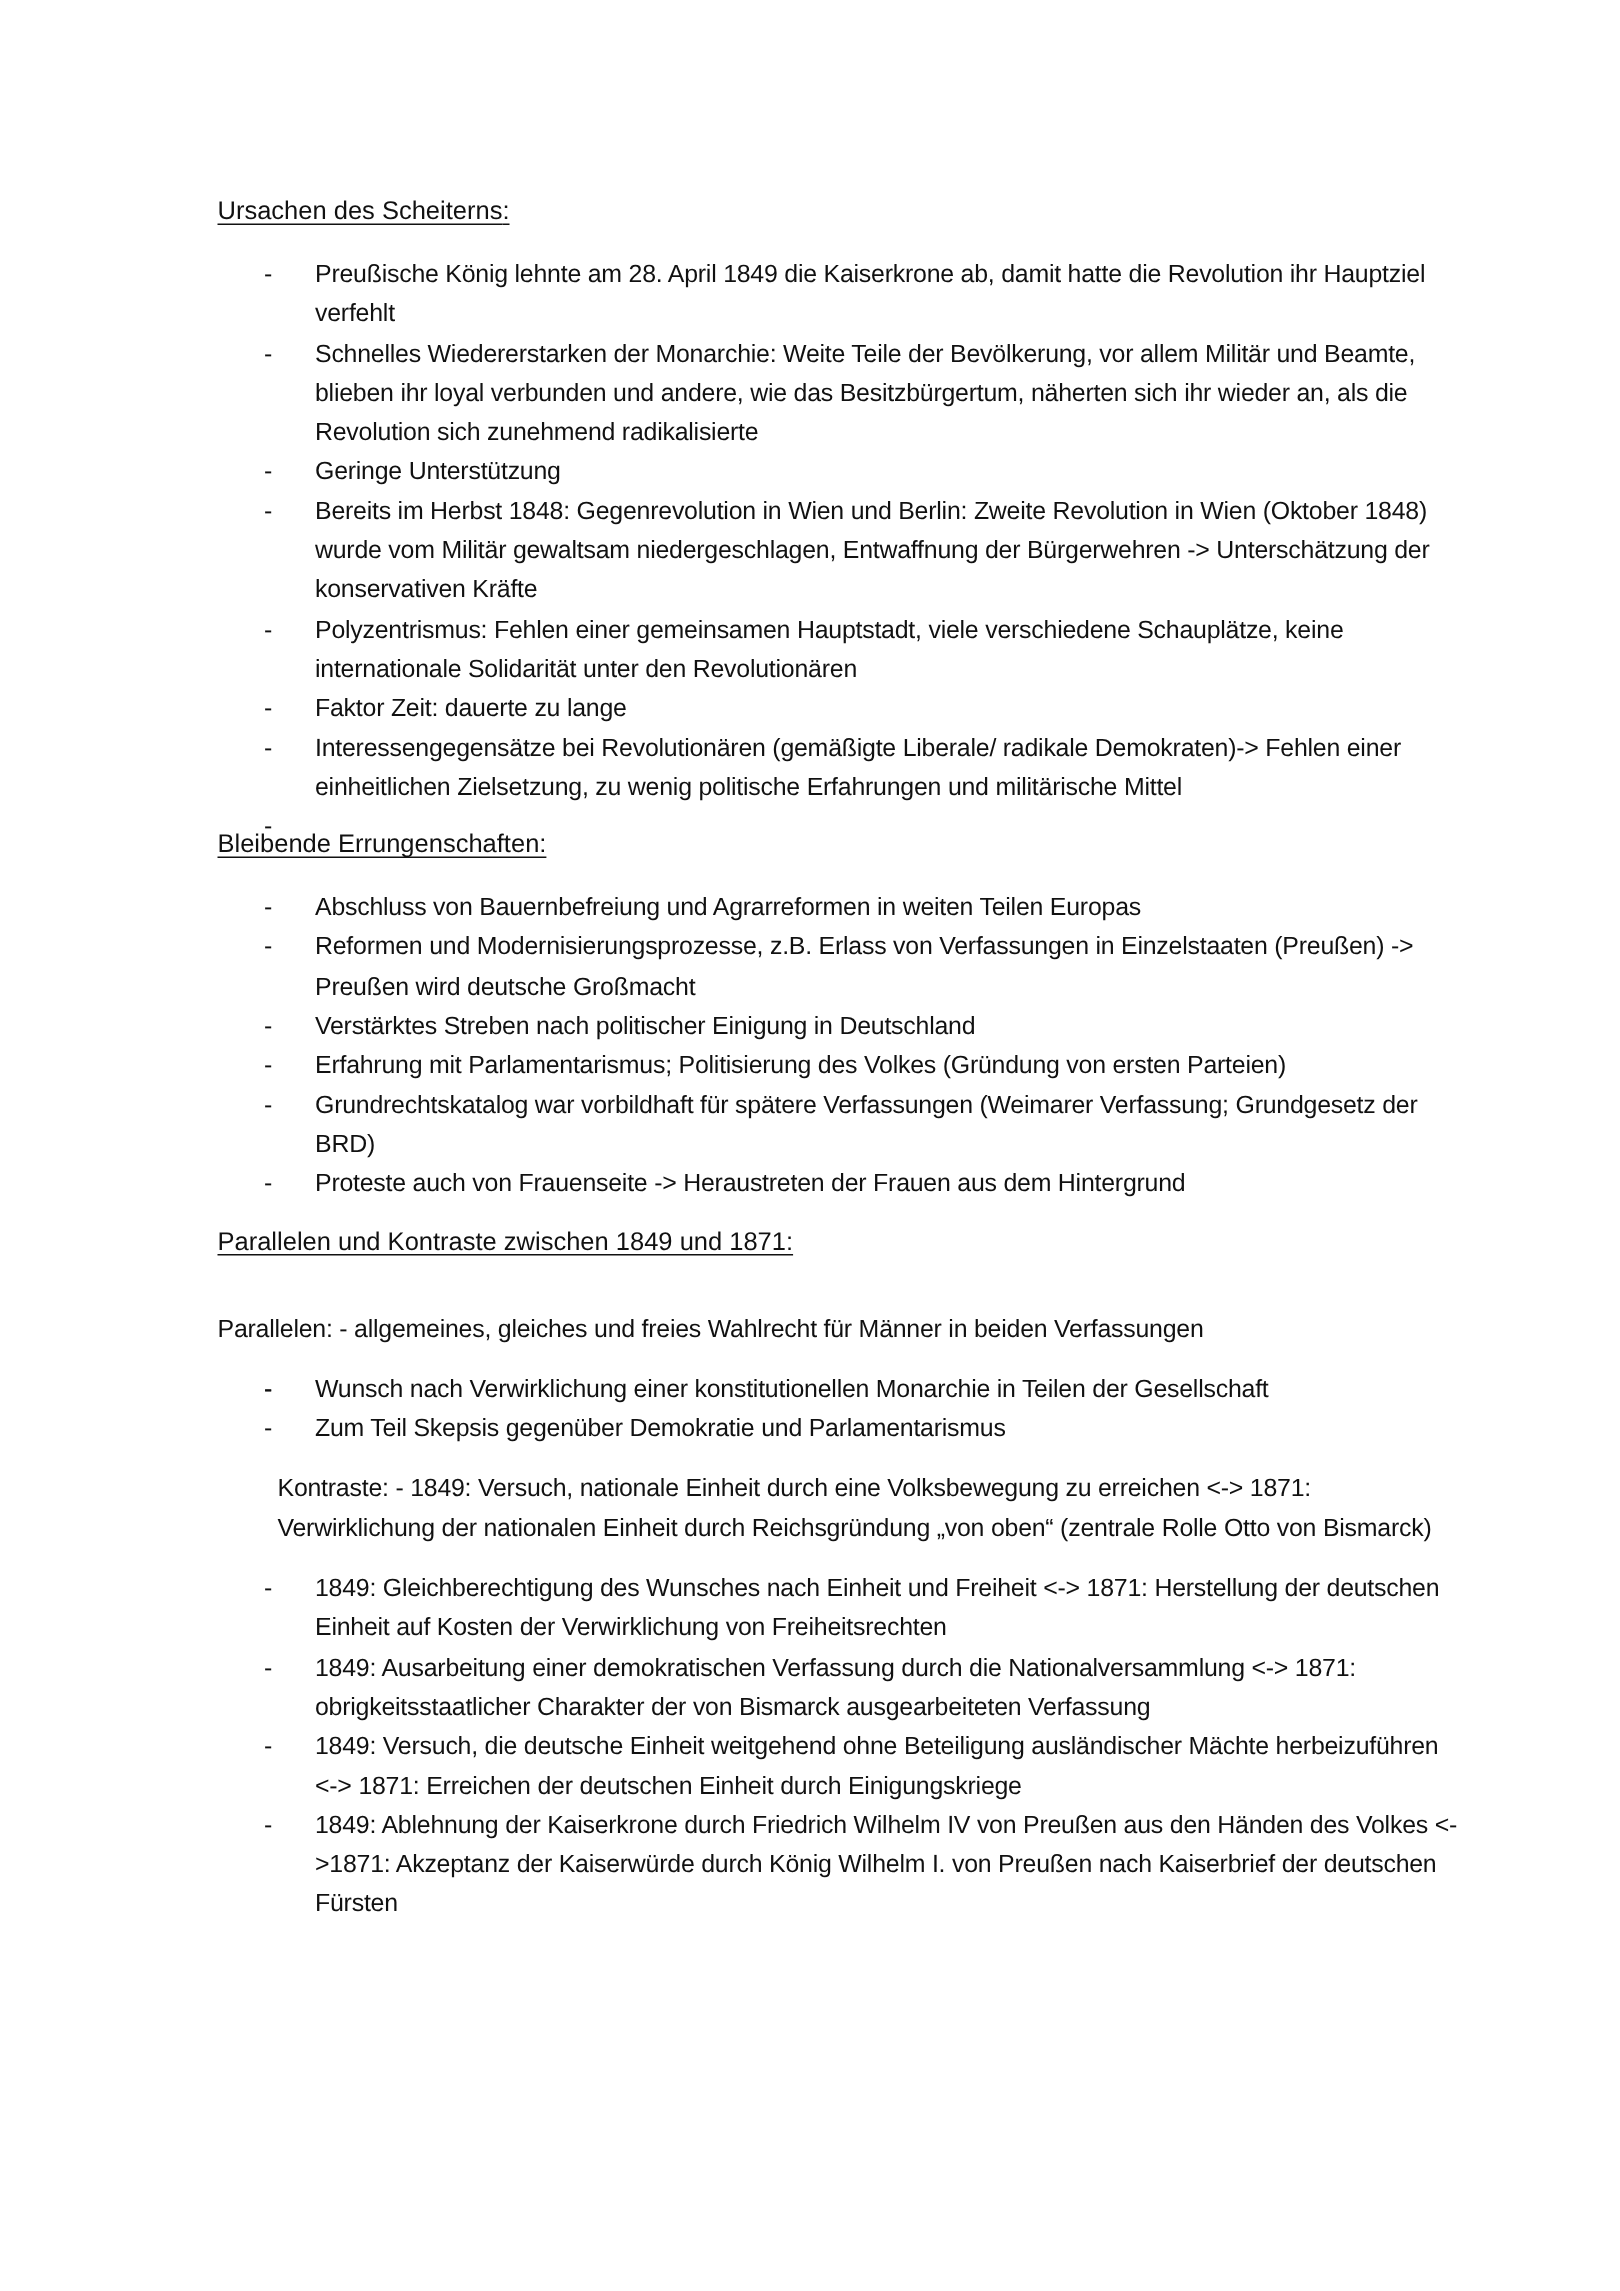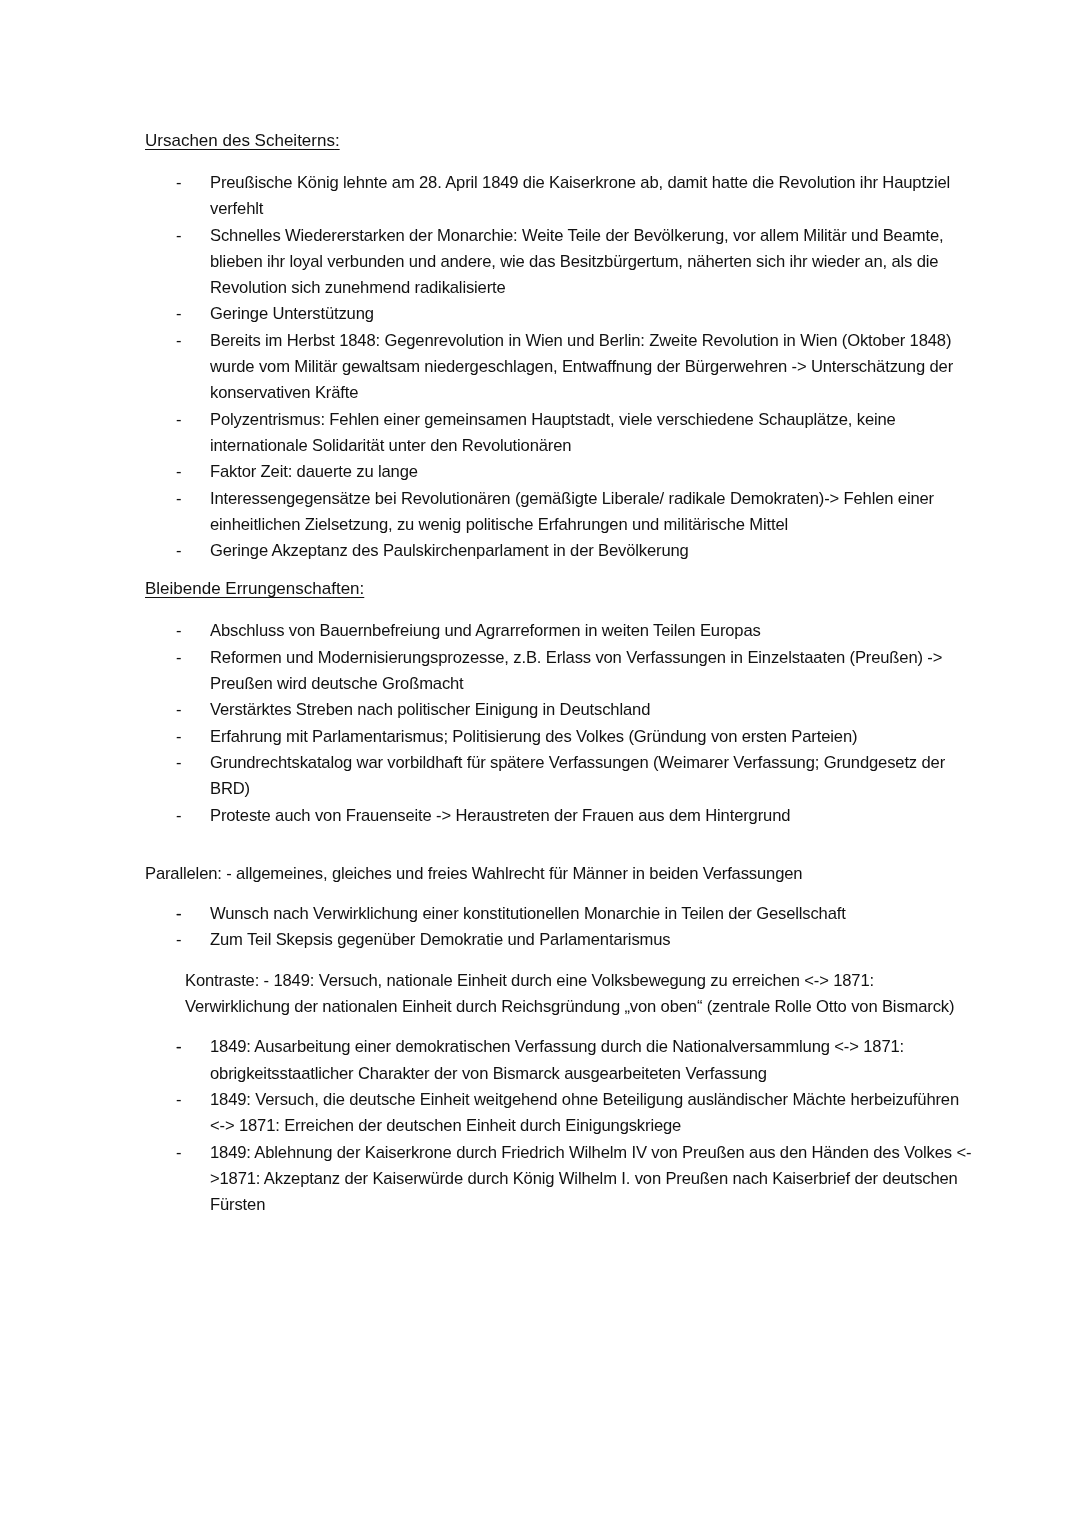--- a/index.html
+++ b/index.html
@@ -38,45 +38,46 @@
   <p class="heading" id="h1"><span>Ursachen des Scheiterns</span><span class="colon" style="text-decoration:none">:</span></p>
 
   <ul class="list" id="l1">
     <li><span class="dash">-</span><span>Preußische König lehnte am 28. April 1849 die Kaiserkrone ab, damit hatte die Revolution ihr Hauptziel verfehlt</span></li>
     <li><span class="dash">-</span><span>Schnelles Wiedererstarken der Monarchie: Weite Teile der Bevölkerung, vor allem Militär und Beamte, blieben ihr loyal verbunden und andere, wie das Besitzbürgertum, näherten sich ihr wieder an, als die Revolution sich zunehmend radikalisierte</span></li>
     <li><span class="dash">-</span><span>Geringe Unterstützung</span></li>
     <li><span class="dash">-</span><span>Bereits im Herbst 1848: Gegenrevolution in Wien und Berlin: Zweite Revolution in Wien (Oktober 1848) wurde vom Militär gewaltsam niedergeschlagen, Entwaffnung der Bürgerwehren -&gt; Unterschätzung der konservativen Kräfte</span></li>
     <li><span class="dash">-</span><span>Polyzentrismus: Fehlen einer gemeinsamen Hauptstadt, viele verschiedene Schauplätze, keine internationale Solidarität unter den Revolutionären</span></li>
     <li><span class="dash">-</span><span>Faktor Zeit: dauerte zu lange</span></li>
     <li><span class="dash">-</span><span>Interessengegensätze bei Revolutionären (gemäßigte Liberale/ radikale Demokraten)-&gt; Fehlen einer einheitlichen Zielsetzung, zu wenig politische Erfahrungen und militärische Mittel</span></li>
-    <li><span class="dash">-</span><span>Geringe Akzeptanz des Paulskirchenparlament in der Bevölkerung</span></li>
+    <li><span class="dash">-</span></li>
   </ul>
 
   <p class="heading" id="h2">Bleibende Errungenschaften:</p>
 
   <ul class="list" id="l2">
     <li><span class="dash">-</span><span>Abschluss von Bauernbefreiung und Agrarreformen in weiten Teilen Europas</span></li>
     <li><span class="dash">-</span><span>Reformen und Modernisierungsprozesse, z.B. Erlass von Verfassungen in Einzelstaaten (Preußen) -&gt; Preußen wird deutsche Großmacht</span></li>
     <li><span class="dash">-</span><span>Verstärktes Streben nach politischer Einigung in Deutschland</span></li>
     <li><span class="dash">-</span><span>Erfahrung mit Parlamentarismus; Politisierung des Volkes (Gründung von ersten Parteien)</span></li>
     <li><span class="dash">-</span><span>Grundrechtskatalog war vorbildhaft für spätere Verfassungen (Weimarer Verfassung; Grundgesetz der BRD)</span></li>
     <li><span class="dash">-</span><span>Proteste auch von Frauenseite -&gt; Heraustreten der Frauen aus dem Hintergrund</span></li>
   </ul>
 
+  <p class="heading" id="h3">Parallelen und Kontraste zwischen 1849 und 1871:</p>
 
   <p class="para" id="p1">Parallelen: - allgemeines, gleiches und freies Wahlrecht für Männer in beiden Verfassungen</p>
 
   <ul class="list" id="l3">
     <li><span class="dash">-</span></li>
     <li><span class="dash">-</span><span>Wunsch nach Verwirklichung einer konstitutionellen Monarchie in Teilen der Gesellschaft</span></li>
     <li><span class="dash">-</span><span>Zum Teil Skepsis gegenüber Demokratie und Parlamentarismus</span></li>
   </ul>
 
   <p class="para" id="p2">Kontraste: - 1849: Versuch, nationale Einheit durch eine Volksbewegung zu erreichen &lt;-&gt; 1871: Verwirklichung der nationalen Einheit durch Reichsgründung „von oben“ (zentrale Rolle Otto von Bismarck)</p>
 
   <ul class="list" id="l4">
-    <li><span class="dash">-</span></li>
+    <li><span class="dash">-</span><span>1849: Gleichberechtigung des Wunsches nach Einheit und Freiheit &lt;-&gt; 1871: Herstellung der deutschen Einheit auf Kosten der Verwirklichung von Freiheitsrechten</span></li>
     <li><span class="dash">-</span><span>1849: Ausarbeitung einer demokratischen Verfassung durch die Nationalversammlung &lt;-&gt; 1871: obrigkeitsstaatlicher Charakter der von Bismarck ausgearbeiteten Verfassung</span></li>
     <li><span class="dash">-</span><span>1849: Versuch, die deutsche Einheit weitgehend ohne Beteiligung ausländischer Mächte herbeizuführen &lt;-&gt; 1871: Erreichen der deutschen Einheit durch Einigungskriege</span></li>
     <li><span class="dash">-</span><span>1849: Ablehnung der Kaiserkrone durch Friedrich Wilhelm IV von Preußen aus den Händen des Volkes &lt;-&gt;1871: Akzeptanz der Kaiserwürde durch König Wilhelm I. von Preußen nach Kaiserbrief der deutschen Fürsten</span></li>
   </ul>
 
 </div>
 
 </body></html>

